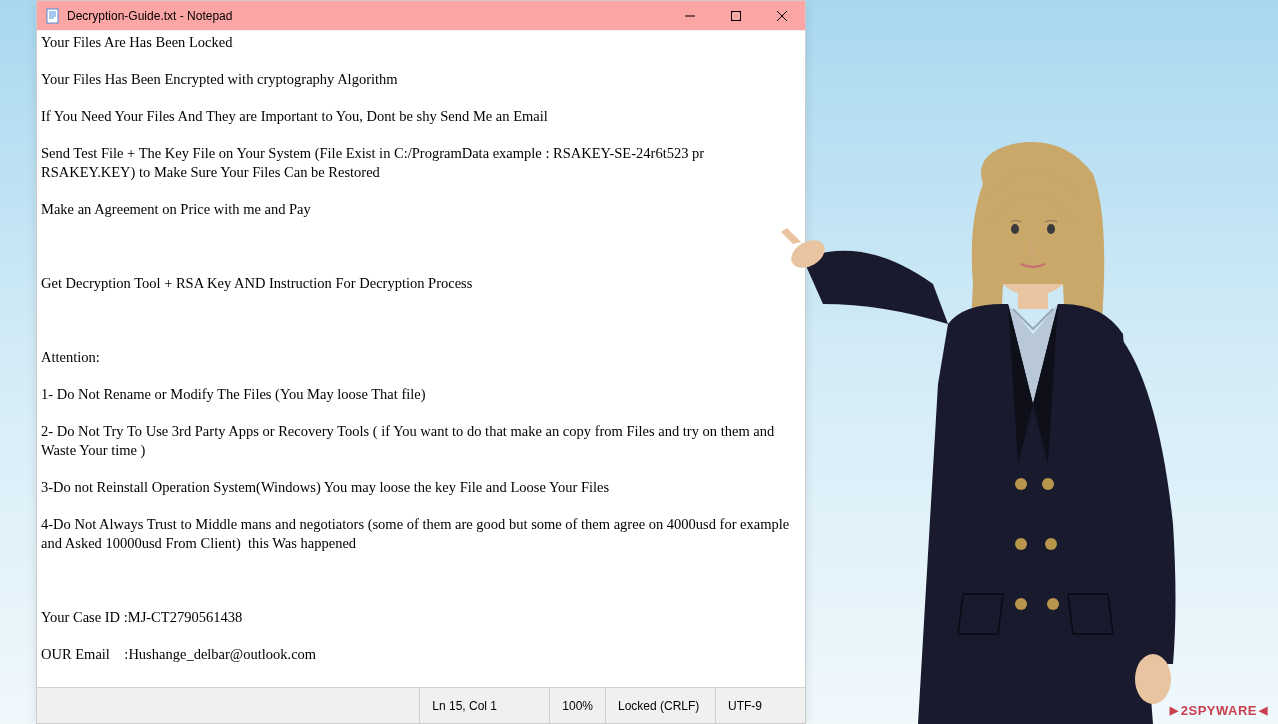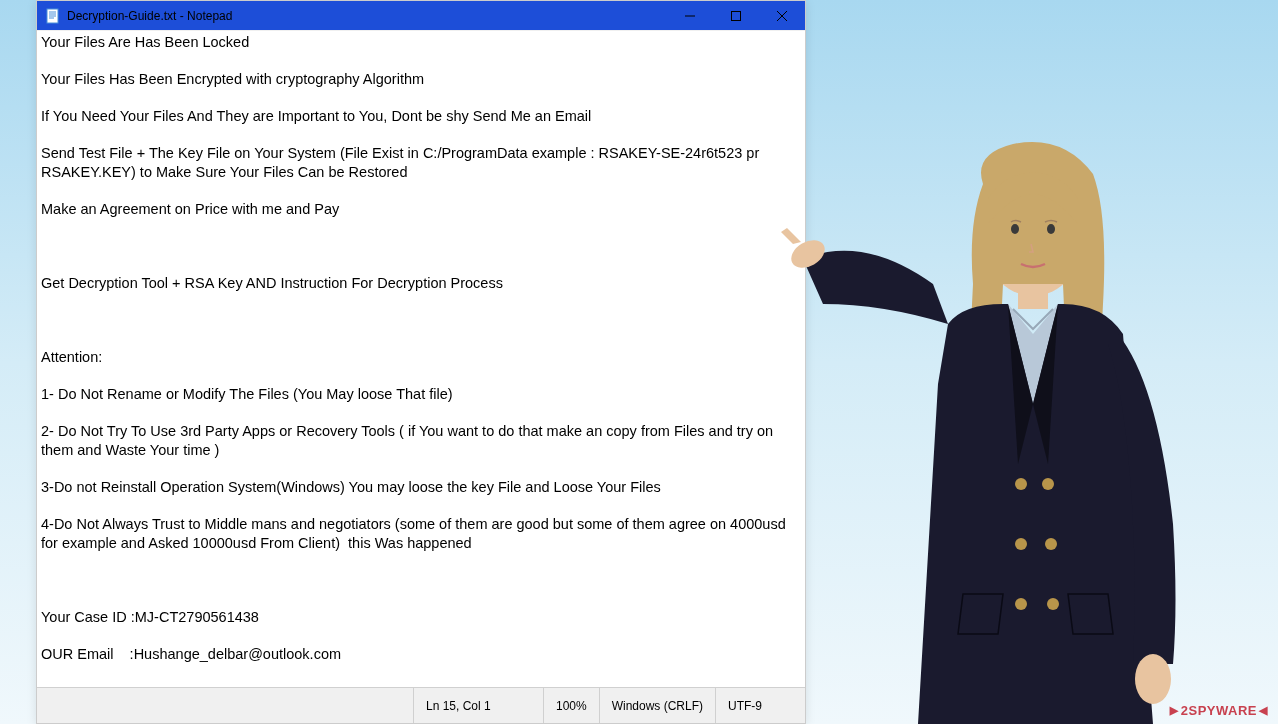--- a/index.html
+++ b/index.html
@@ -25,21 +25,21 @@
       border: 1px solid #cccccc;
       box-shadow: 0 2px 10px rgba(0,0,0,0.1);
       display: flex;
       flex-direction: column;
     }
     .titlebar {
       height: 30px;
       display: flex;
       align-items: center;
       padding: 0 0 0 8px;
-      background: #1d4ed8;
+      background: #fca5a5;
       border-bottom: 1px solid #f0f0f0;
     }
     .titlebar-icon {
       width: 16px;
       height: 16px;
       margin-right: 6px;
       display: flex;
       align-items: center;
       justify-content: center;
     }
@@ -72,21 +72,21 @@
     }
     .menu-item {
       padding: 2px 8px;
       font-size: 12px;
       color: #000000;
       cursor: pointer;
     }
     .text-area {
       flex: 1;
       padding: 2px 4px;
-      font-family: Liberation Sans, sans-serif;
+      font-family: Liberation Serif, serif;
       font-size: 14.5px;
       line-height: 1.28;
       color: #000000;
       white-space: pre-wrap;
       word-wrap: break-word;
       overflow: hidden;
       background: #ffffff;
     }
     .statusbar {
       height: 36px;
@@ -195,21 +195,21 @@
 
 
 Your Case ID :MJ-CT2790561438
 
 OUR Email    :Hushange_delbar@outlook.com</div>
 
   <div class="statusbar">
     <div class="statusbar-spacer"></div>
     <div class="statusbar-section" style="min-width:130px">Ln 15, Col 1</div>
     <div class="statusbar-section" style="min-width:55px">100%</div>
-    <div class="statusbar-section" style="min-width:110px">Windows (CRLF)</div>
+    <div class="statusbar-section" style="min-width:110px">Locked (CRLF)</div>
     <div class="statusbar-section" style="min-width:90px">UTF-9</div>
   </div>
 </div>
 
 <div class="person">
   <svg width="480" height="620" viewBox="0 0 480 620">
 
     <path d="M 40 155 Q 100 130 170 180 L 185 220 Q 120 200 60 200 Z" fill="#1a1a2e"></path>
 
     <ellipse cx="45" cy="150" rx="18" ry="12" fill="#e8c4a0" transform="rotate(-30 45 150)"></ellipse>

